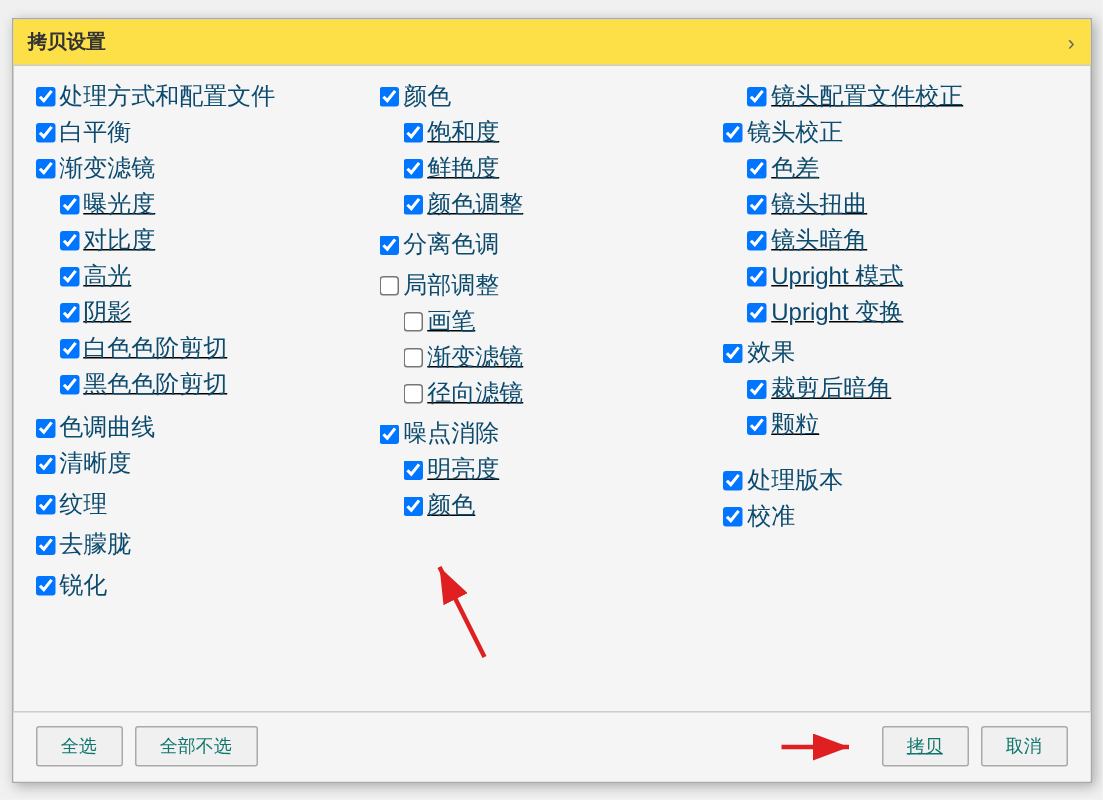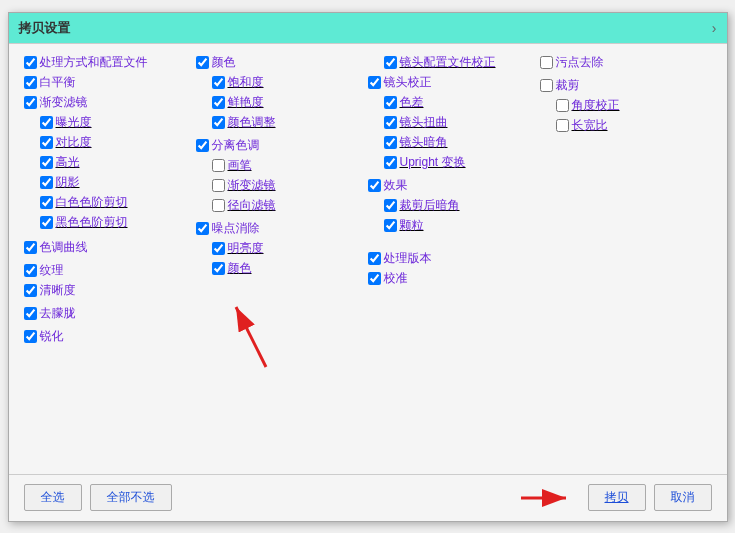--- a/index.html
+++ b/index.html
@@ -17,21 +17,21 @@
     .window {
       width: 720px;
       height: 510px;
       background: #f5f5f5;
       border: 1px solid #aaa;
       box-shadow: 2px 2px 8px rgba(0,0,0,0.3);
       display: flex;
       flex-direction: column;
     }
     .title-bar {
-      background: #5eead4;
+      background: #fde047;
       border-bottom: 1px solid #ccc;
       padding: 6px 10px;
       display: flex;
       align-items: center;
       justify-content: space-between;
     }
     .title-text {
       font-size: 13px;
       font-weight: bold;
       color: #333;
@@ -61,22 +61,22 @@
       align-items: center;
       margin-bottom: 3px;
       white-space: nowrap;
     }
     .checkbox-item input[type="checkbox"] {
       margin-right: 3px;
       width: 13px;
       height: 13px;
     }
     .checkbox-item label {
-      font-size: 12px;
-      color: #6d28d9;
+      font-size: 16px;
+      color: #0c4a6e;
       cursor: default;
     }
     .indent {
       padding-left: 16px;
       text-decoration: underline;
     }
     .section {
       margin-bottom: 8px;
     }
     .footer {
@@ -97,21 +97,21 @@
       align-items: center;
     }
     .btn {
       padding: 4px 16px;
       border: 1px solid #aaa;
       background: #f0f0f0;
       font-size: 12px;
       font-family: inherit;
       cursor: pointer;
       border-radius: 2px;
-      color: #1d4ed8;
+      color: #0f766e;
     }
     .btn-primary {
       background: #f0f0f0;
       text-decoration: underline;
     }
   </style>
 </head>
 <body>
 
 <div class="window">
@@ -161,27 +161,27 @@
           <div class="checkbox-item indent">
             <input type="checkbox" checked="" style="">
             <label>黑色色阶剪切</label>
           </div>
 
           <div class="checkbox-item" style="margin-top:8px">
             <input type="checkbox" checked="" style="">
             <label>色调曲线</label>
           </div>
 
+          <div class="checkbox-item">
+            <input type="checkbox" checked="" style="">
+            <label>清晰度</label>
+          </div>
           <div class="checkbox-item" style="margin-top:6px">
             <input type="checkbox" checked="" style="">
             <label>纹理</label>
-          </div>
-          <div class="checkbox-item">
-            <input type="checkbox" checked="" style="">
-            <label>清晰度</label>
           </div>
 
           <div class="checkbox-item" style="margin-top:6px">
             <input type="checkbox" checked="" style="">
             <label>去朦胧</label>
           </div>
 
           <div class="checkbox-item" style="margin-top:6px">
             <input type="checkbox" checked="" style="">
             <label>锐化</label>
@@ -207,20 +207,24 @@
           <div class="checkbox-item indent">
             <input type="checkbox" checked="" style="">
             <label>颜色调整</label>
           </div>
 
           <div class="checkbox-item" style="margin-top:6px">
             <input type="checkbox" checked="" style="">
             <label>分离色调</label>
           </div>
 
+          <div class="checkbox-item" style="margin-top:6px">
+            <input type="checkbox" style="">
+            <label>局部调整</label>
+          </div>
           <div class="checkbox-item indent">
             <input type="checkbox" style="">
             <label>画笔</label>
           </div>
           <div class="checkbox-item indent">
             <input type="checkbox" style="">
             <label>渐变滤镜</label>
           </div>
           <div class="checkbox-item indent">
             <input type="checkbox" style="">
@@ -272,20 +276,24 @@
             <input type="checkbox" checked="" style="">
             <label>镜头扭曲</label>
           </div>
           <div class="checkbox-item indent">
             <input type="checkbox" checked="" style="">
             <label>镜头暗角</label>
           </div>
 
           <div class="checkbox-item indent">
             <input type="checkbox" checked="" style="">
+            <label>Upright 模式</label>
+          </div>
+          <div class="checkbox-item indent">
+            <input type="checkbox" checked="" style="">
             <label>Upright 变换</label>
           </div>
 
           <div class="checkbox-item" style="margin-top:6px">
             <input type="checkbox" checked="" style="">
             <label>效果</label>
           </div>
           <div class="checkbox-item indent">
             <input type="checkbox" checked="" style="">
             <label>裁剪后暗角</label>
@@ -299,42 +307,20 @@
             <input type="checkbox" checked="" style="">
             <label>处理版本</label>
           </div>
           <div class="checkbox-item">
             <input type="checkbox" checked="" style="">
             <label>校准</label>
           </div>
         </div>
       </div>
 
-      <div class="col">
-        <div class="section">
-
-          <div class="checkbox-item">
-            <input type="checkbox" style="">
-            <label>污点去除</label>
-          </div>
-
-          <div class="checkbox-item" style="margin-top:6px">
-            <input type="checkbox" style="">
-            <label>裁剪</label>
-          </div>
-          <div class="checkbox-item indent">
-            <input type="checkbox" style="">
-            <label>角度校正</label>
-          </div>
-          <div class="checkbox-item indent">
-            <input type="checkbox" style="">
-            <label>长宽比</label>
-          </div>
-        </div>
-      </div>
     </div>
   </div>
 
   <div class="footer">
     <div class="footer-left">
       <button class="btn">全选</button>
       <button class="btn">全部不选</button>
     </div>
     <div class="footer-right">
 

